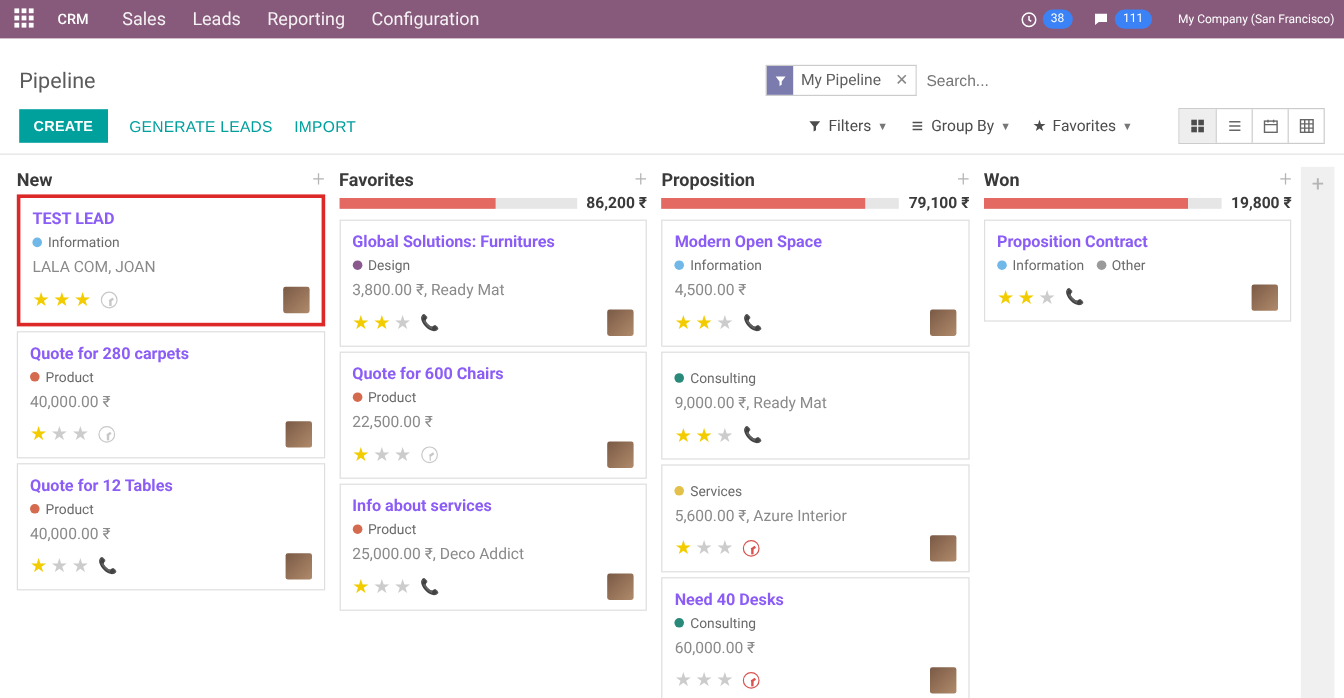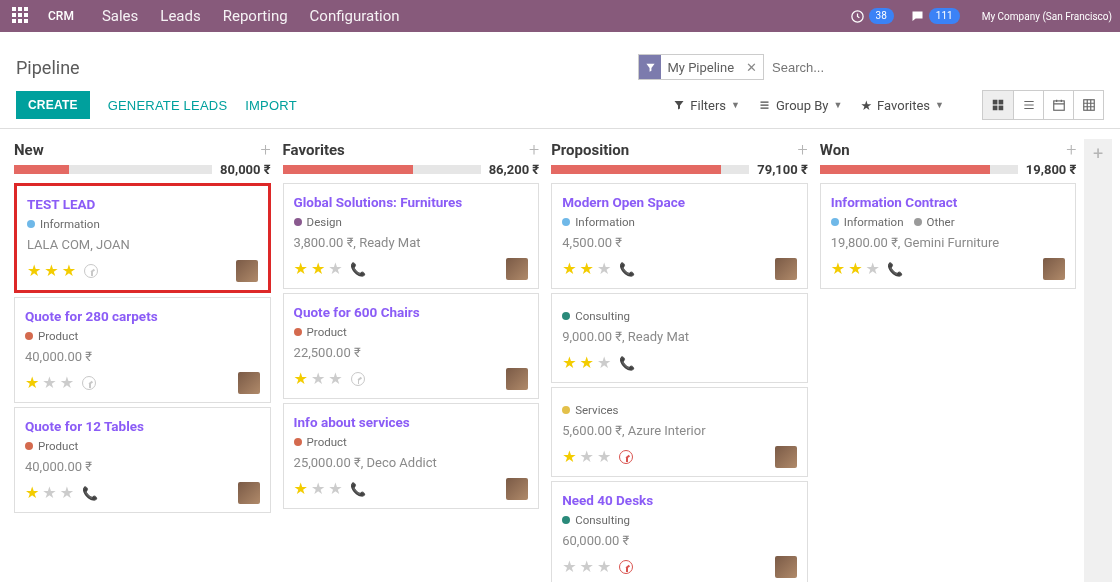--- a/index.html
+++ b/index.html
@@ -174,26 +174,20 @@
   </div>
 </div>
 <div class="divider"></div>
 
 <div class="kanban" id="kanban">
     <div class="column">
       <div class="col-head">
         <div class="col-title">New</div>
         <div class="col-plus">+</div>
       </div>
-      <div class="bar-row">
-        <div class="bar">
-          <div class="bar-fill" style="width:28%"></div>
-        </div>
-        <div class="amount">80,000 ₹</div>
-      </div>
       <div class="card hl">
         <div class="card-title">TEST LEAD</div>
         <div class="tags"><span class="tag"><span class="dot" style="background:#6fb8e8"></span>Information</span></div>
         <div class="sub1">LALA COM, JOAN</div>
         <div class="bottom">
           <div class="stars">
             <span class="star on">★</span>
             <span class="star on">★</span>
             <span class="star on">★</span>
           </div>
@@ -364,23 +358,22 @@
         <div class="col-title">Won</div>
         <div class="col-plus">+</div>
       </div>
       <div class="bar-row">
         <div class="bar">
           <div class="bar-fill" style="width:86%"></div>
         </div>
         <div class="amount">19,800 ₹</div>
       </div>
       <div class="card">
-        <div class="card-title">Information Contract</div>
+        <div class="card-title">Proposition Contract</div>
         <div class="tags"><span class="tag"><span class="dot" style="background:#6fb8e8"></span>Information</span><span class="tag"><span class="dot" style="background:#9a9a9a"></span>Other</span></div>
-        <div class="sub1">19,800.00 ₹, Gemini Furniture</div>
         <div class="bottom">
           <div class="stars">
             <span class="star on">★</span>
             <span class="star on">★</span>
             <span class="star">★</span>
           </div>
           <span class="extra phone">📞</span>
           <div class="avatar"></div>
         </div>
       </div>

